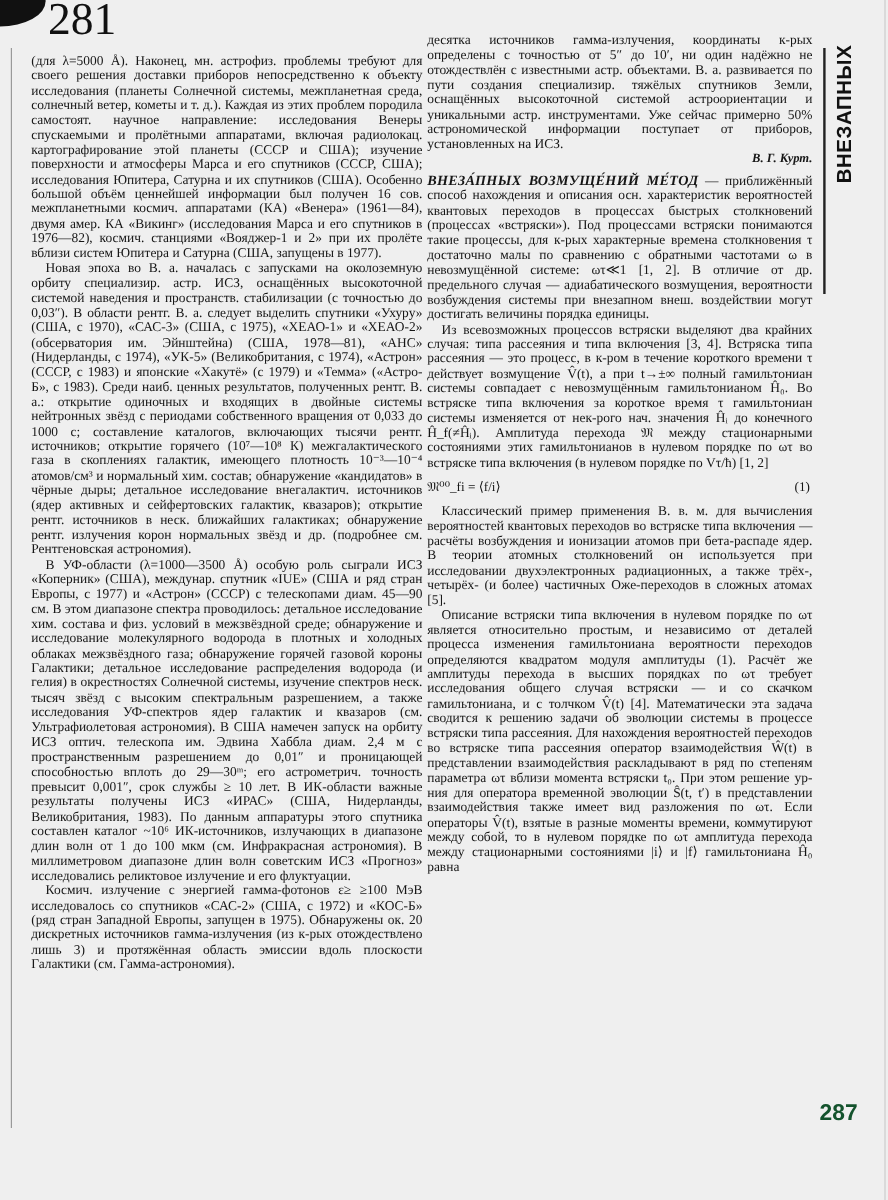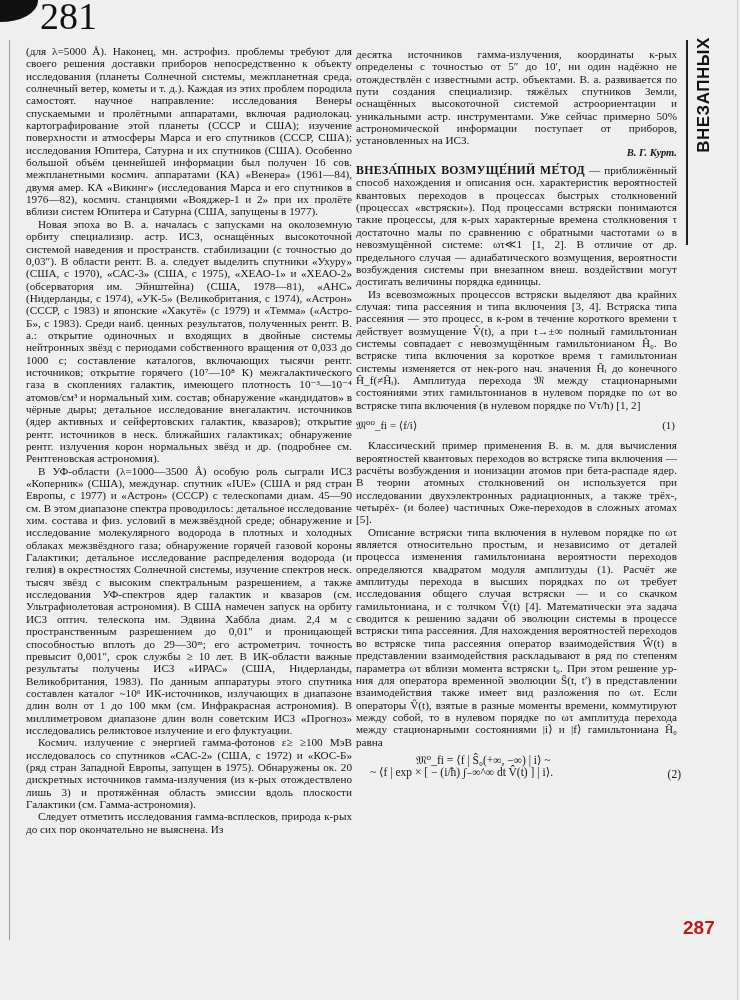--- a/index.html
+++ b/index.html
@@ -21,26 +21,26 @@
   }
   .left-rule {
     position: absolute; left: 9px; top: 40px; width: 1px; height: 900px;
     background: #999;
   }
   .col {
     position: absolute; font-size: 11.2px; line-height: 12.35px;
     text-align: justify; hyphens: manual;
   }
   .col-left { left: 26px; top: 45px; width: 326px; }
-  .col-right { left: 356px; top: 48px; width: 321px; }
+  .col-right { left: 356px; top: 28px; width: 321px; }
   .col p { margin: 0; text-indent: 0; }
   .col p.ind { text-indent: 12px; }
   .col .gap { height: 5px; }
   .signature { text-align: right; font-style: italic; font-weight: bold; font-size: 10.5px; }
-  .headword { font-weight: bold; letter-spacing: 0.3px; font-size: 11.8px; }
+  .headword { font-weight: bold; letter-spacing: 0.3px; font-size: 11.8px; font-style: italic; }
   .formula {
     text-align: left; position: relative; margin: 8px 0 8px 0;
     font-size: 11px;
   }
   .formula .eqnum { position: absolute; right: 2px; top: 0; }
   .formula2 { margin: 6px 0 2px 0; font-size: 11.5px; }
   .formula2 .line1 { padding-left: 60px; }
   .formula2 .line2 { padding-left: 14px; position: relative; }
   .formula2 .eqnum { position: absolute; right: -4px; top: 2px; }
   .right-rule {
@@ -52,61 +52,53 @@
     display: flex; align-items: center; justify-content: center;
   }
   .vert-header span {
     display: inline-block; transform: rotate(-90deg); white-space: nowrap;
     font-family: "Liberation Sans", "DejaVu Sans", sans-serif;
     font-weight: bold; font-size: 17px; letter-spacing: 0.5px; color: #111;
   }
   .bottom-page-number {
     position: absolute; left: 683px; top: 917px;
     font-family: "Liberation Sans", "DejaVu Sans", sans-serif;
-    font-weight: bold; font-size: 19px; color: #b91c1c;
+    font-weight: bold; font-size: 19px; color: #14532d;
   }
   .outer-edge {
     position: absolute; right: 2px; top: 0; width: 1px; height: 1000px;
     background: #ccc;
   }
 </style>
 </head>
 <body>
 
 <div class="corner-shadow"></div>
 <div class="page-number">281</div>
 <div class="left-rule"></div>
 
 <div class="col col-left">
   <p>(для λ=5000 Å). Наконец, мн. астрофиз. проблемы требуют для своего решения доставки приборов непосредственно к объекту исследования (планеты Солнечной системы, межпланетная среда, солнечный ветер, кометы и т. д.). Каждая из этих проблем породила самостоят. научное направление: исследования Венеры спускаемыми и пролётными аппаратами, включая радиолокац. картографирование этой планеты (СССР и США); изучение поверхности и атмосферы Марса и его спутников (СССР, США); исследования Юпитера, Сатурна и их спутников (США). Особенно большой объём ценнейшей информации был получен 16 сов. межпланетными космич. аппаратами (КА) «Венера» (1961—84), двумя амер. КА «Викинг» (исследования Марса и его спутников в 1976—82), космич. станциями «Вояджер-1 и 2» при их пролёте вблизи систем Юпитера и Сатурна (США, запущены в 1977).</p>
   <p class="ind">Новая эпоха во В. а. началась с запусками на околоземную орбиту специализир. астр. ИСЗ, оснащённых высокоточной системой наведения и пространств. стабилизации (с точностью до 0,03″). В области рентг. В. а. следует выделить спутники «Ухуру» (США, с 1970), «САС-3» (США, с 1975), «ХЕАО-1» и «ХЕАО-2» (обсерватория им. Эйнштейна) (США, 1978—81), «АНС» (Нидерланды, с 1974), «УК-5» (Великобритания, с 1974), «Астрон» (СССР, с 1983) и японские «Хакутё» (с 1979) и «Темма» («Астро-Б», с 1983). Среди наиб. ценных результатов, полученных рентг. В. а.: открытие одиночных и входящих в двойные системы нейтронных звёзд с периодами собственного вращения от 0,033 до 1000 с; составление каталогов, включающих тысячи рентг. источников; открытие горячего (10⁷—10⁸ К) межгалактического газа в скоплениях галактик, имеющего плотность 10⁻³—10⁻⁴ атомов/см³ и нормальный хим. состав; обнаружение «кандидатов» в чёрные дыры; детальное исследование внегалактич. источников (ядер активных и сейфертовских галактик, квазаров); открытие рентг. источников в неск. ближайших галактиках; обнаружение рентг. излучения корон нормальных звёзд и др. (подробнее см. Рентгеновская астрономия).</p>
   <p class="ind">В УФ-области (λ=1000—3500 Å) особую роль сыграли ИСЗ «Коперник» (США), междунар. спутник «IUE» (США и ряд стран Европы, с 1977) и «Астрон» (СССР) с телескопами диам. 45—90 см. В этом диапазоне спектра проводилось: детальное исследование хим. состава и физ. условий в межзвёздной среде; обнаружение и исследование молекулярного водорода в плотных и холодных облаках межзвёздного газа; обнаружение горячей газовой короны Галактики; детальное исследование распределения водорода (и гелия) в окрестностях Солнечной системы, изучение спектров неск. тысяч звёзд с высоким спектральным разрешением, а также исследования УФ-спектров ядер галактик и квазаров (см. Ультрафиолетовая астрономия). В США намечен запуск на орбиту ИСЗ оптич. телескопа им. Эдвина Хаббла диам. 2,4 м с пространственным разрешением до 0,01″ и проницающей способностью вплоть до 29—30ᵐ; его астрометрич. точность превысит 0,001″, срок службы ≥ 10 лет. В ИК-области важные результаты получены ИСЗ «ИРАС» (США, Нидерланды, Великобритания, 1983). По данным аппаратуры этого спутника составлен каталог ~10⁶ ИК-источников, излучающих в диапазоне длин волн от 1 до 100 мкм (см. Инфракрасная астрономия). В миллиметровом диапазоне длин волн советским ИСЗ «Прогноз» исследовались реликтовое излучение и его флуктуации.</p>
   <p class="ind">Космич. излучение с энергией гамма-фотонов ε≥ ≥100 МэВ исследовалось со спутников «САС-2» (США, с 1972) и «КОС-Б» (ряд стран Западной Европы, запущен в 1975). Обнаружены ок. 20 дискретных источников гамма-излучения (из к-рых отождествлено лишь 3) и протяжённая область эмиссии вдоль плоскости Галактики (см. Гамма-астрономия).</p>
-  <p class="ind">Следует отметить исследования гамма-всплесков, природа к-рых до сих пор окончательно не выяснена. Из</p>
 </div>
 
 <div class="col col-right">
   <p>десятка источников гамма-излучения, координаты к-рых определены с точностью от 5″ до 10′, ни один надёжно не отождествлён с известными астр. объектами. В. а. развивается по пути создания специализир. тяжёлых спутников Земли, оснащённых высокоточной системой астроориентации и уникальными астр. инструментами. Уже сейчас примерно 50% астрономической информации поступает от приборов, установленных на ИСЗ.</p>
   <p class="signature">В. Г. Курт.</p>
   <div class="gap"></div>
   <p><span class="headword">ВНЕЗА́ПНЫХ ВОЗМУЩЕ́НИЙ МЕ́ТОД</span><span> — приближённый способ нахождения и описания осн. характеристик вероятностей квантовых переходов в процессах быстрых столкновений (процессах «встряски»). Под процессами встряски понимаются такие процессы, для к-рых характерные времена столкновения τ достаточно малы по сравнению с обратными частотами ω в невозмущённой системе: ωτ≪1 [1, 2]. В отличие от др. предельного случая — адиабатического возмущения, вероятности возбуждения системы при внезапном внеш. воздействии могут достигать величины порядка единицы.</span></p>
   <p class="ind">Из всевозможных процессов встряски выделяют два крайних случая: типа рассеяния и типа включения [3, 4]. Встряска типа рассеяния — это процесс, в к-ром в течение короткого времени τ действует возмущение V̂(t), а при t→±∞ полный гамильтониан системы совпадает с невозмущённым гамильтонианом Ĥ₀. Во встряске типа включения за короткое время τ гамильтониан системы изменяется от нек-рого нач. значения Ĥᵢ до конечного Ĥ_f(≠Ĥᵢ). Амплитуда перехода 𝔐 между стационарными состояниями этих гамильтонианов в нулевом порядке по ωτ во встряске типа включения (в нулевом порядке по Vτ/ħ) [1, 2]</p>
   <div class="formula">
     <span>𝔐⁰⁰_fi = ⟨f/i⟩</span>
     <span class="eqnum">(1)</span>
   </div>
   <p class="ind">Классический пример применения В. в. м. для вычисления вероятностей квантовых переходов во встряске типа включения — расчёты возбуждения и ионизации атомов при бета-распаде ядер. В теории атомных столкновений он используется при исследовании двухэлектронных радиационных, а также трёх-, четырёх- (и более) частичных Оже-переходов в сложных атомах [5].</p>
   <p class="ind">Описание встряски типа включения в нулевом порядке по ωτ является относительно простым, и независимо от деталей процесса изменения гамильтониана вероятности переходов определяются квадратом модуля амплитуды (1). Расчёт же амплитуды перехода в высших порядках по ωτ требует исследования общего случая встряски — и со скачком гамильтониана, и с толчком V̂(t) [4]. Математически эта задача сводится к решению задачи об эволюции системы в процессе встряски типа рассеяния. Для нахождения вероятностей переходов во встряске типа рассеяния оператор взаимодействия Ŵ(t) в представлении взаимодействия раскладывают в ряд по степеням параметра ωτ вблизи момента встряски t₀. При этом решение ур-ния для оператора временной эволюции Ŝ(t, t′) в представлении взаимодействия также имеет вид разложения по ωτ. Если операторы V̂(t), взятые в разные моменты времени, коммутируют между собой, то в нулевом порядке по ωτ амплитуда перехода между стационарными состояниями |i⟩ и |f⟩ гамильтониана Ĥ₀ равна</p>
-  <div class="formula2">
-    <div class="line1">𝔐⁰_fi = ⟨f | Ŝ₀(+∞, −∞) | i⟩ ~</div>
-    <div class="line2">
-      <span>~ ⟨f | exp × [ − (i/ħ) ∫₋∞^∞ dt V̂(t) ] | i⟩.</span>
-      <span class="eqnum">(2)</span>
-    </div>
-  </div>
 </div>
 
 <div class="right-rule"></div>
 <div class="vert-header">
   <span>ВНЕЗАПНЫХ</span>
 </div>
 <div class="bottom-page-number">287</div>
 <div class="outer-edge"></div>
 
 </body></html>

